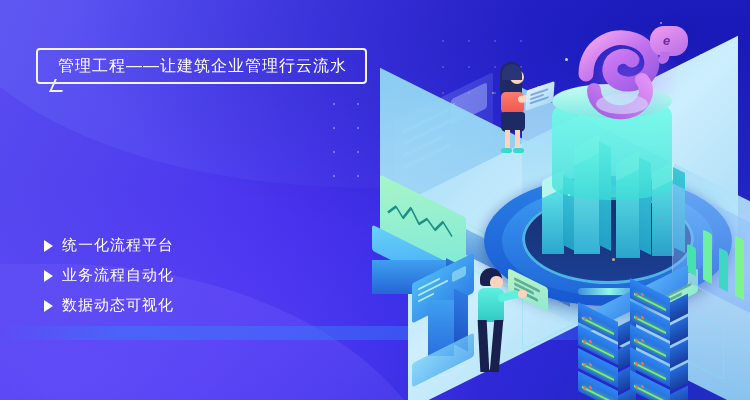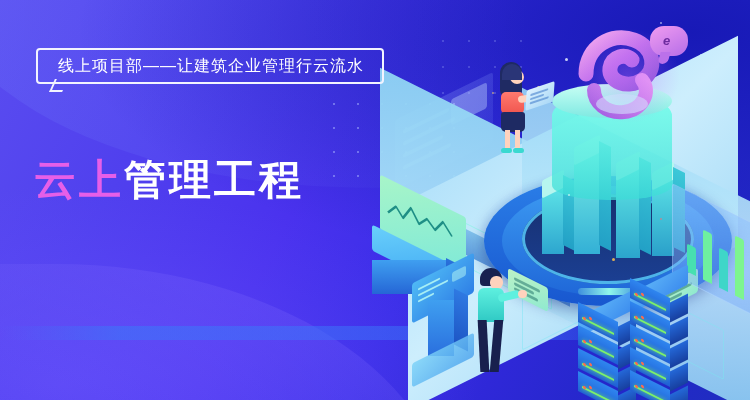--- a/index.html
+++ b/index.html
@@ -445,24 +445,35 @@
           <span class="dot" style="left:5px"></span>
           <span class="dot" style="left:11px"></span>
         </div>
     </div>
 
   </div>
 
   <div class="txt">
 
     <div class="ribbon">
-      <span>线上项目部——让建筑企业管理行云流水</span>
-    </div>
-
-
-    <div class="h2">
-      <span class="accent">云上</span><span>管理工程</span>
-    </div>
-
+      <span>管理工程——让建筑企业管理行云流水</span>
+    </div>
+
+
+
+    <div class="bullets">
+      <div class="bul">
+        <span class="tri"></span>
+        <span>统一化流程平台</span>
+      </div>
+      <div class="bul">
+        <span class="tri"></span>
+        <span>业务流程自动化</span>
+      </div>
+      <div class="bul">
+        <span class="tri"></span>
+        <span>数据动态可视化</span>
+      </div>
+    </div>
 
   </div>
 
 </div>
 
 </body></html>

